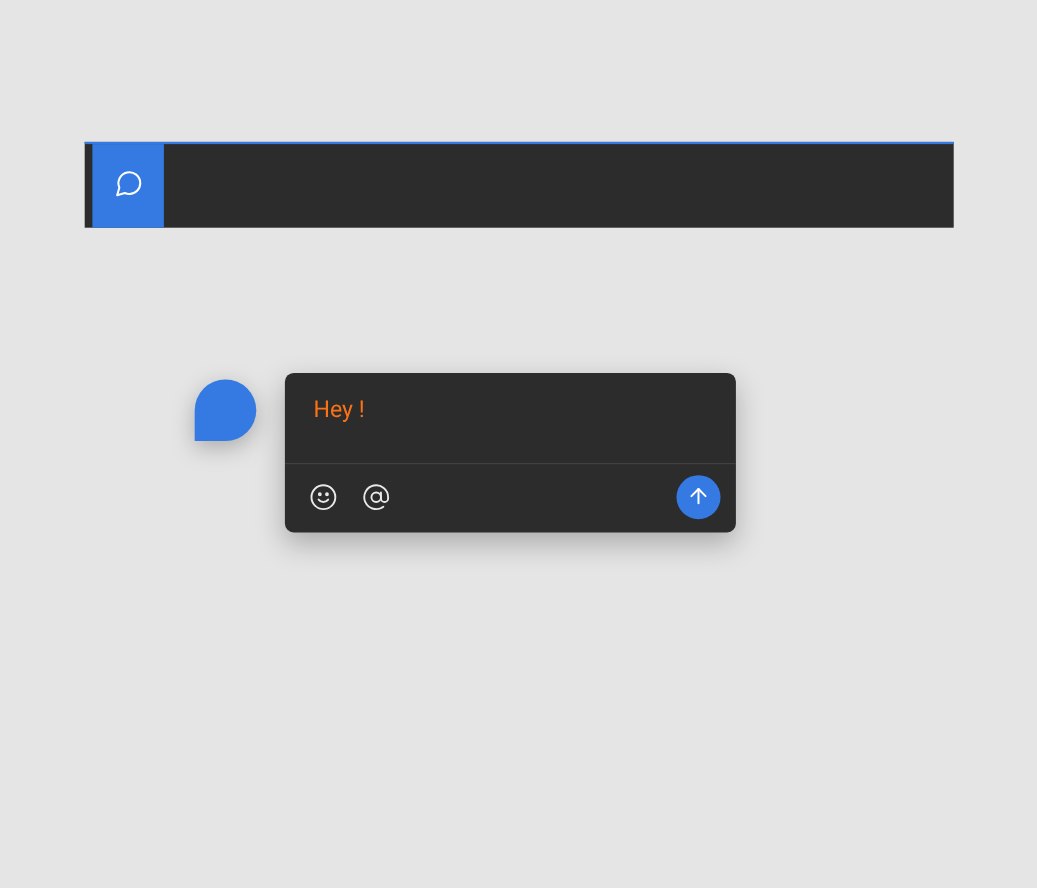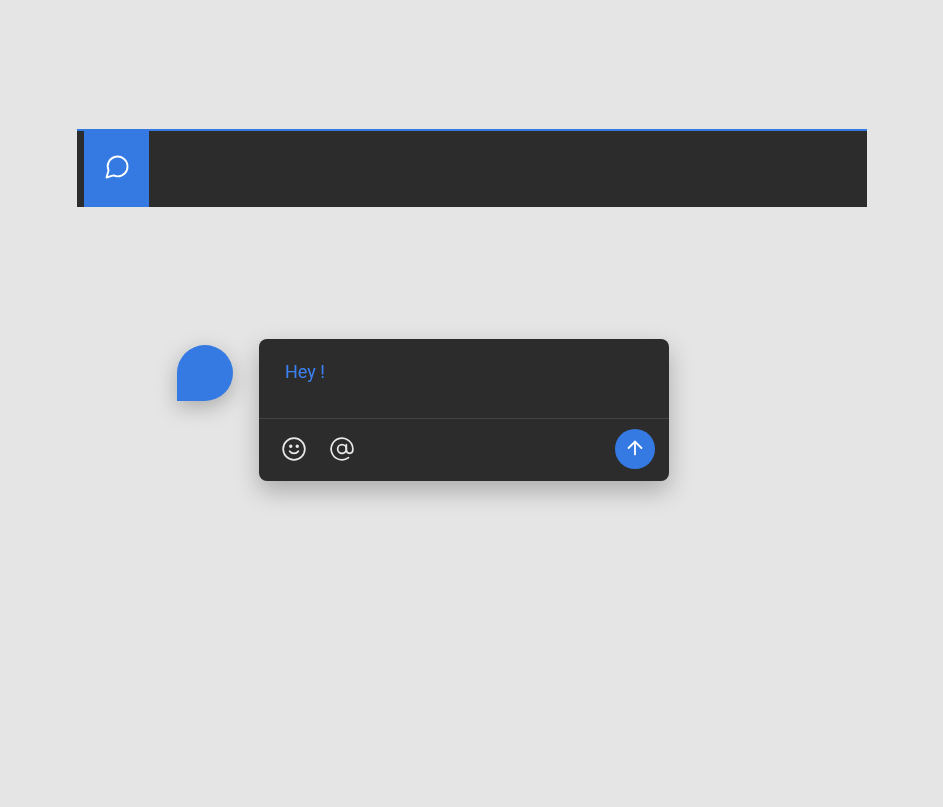--- a/index.html
+++ b/index.html
@@ -63,22 +63,22 @@
 
     .comment-card {
       width: 410px;
       background: #2c2c2c;
       border-radius: 8px;
       box-shadow: 0 10px 25px rgba(0,0,0,0.25);
       overflow: hidden;
     }
     .comment-text {
       padding: 22px 26px 36px 26px;
-      color: #3b82f6;
-      font-size: 18px;
+      color: #f97316;
+      font-size: 21px;
       font-weight: 400;
       min-height: 60px;
       outline: none;
       border: none;
       background: transparent;
       width: 100%;
     }
     .comment-toolbar {
       border-top: 1px solid #444444;
       display: flex;

